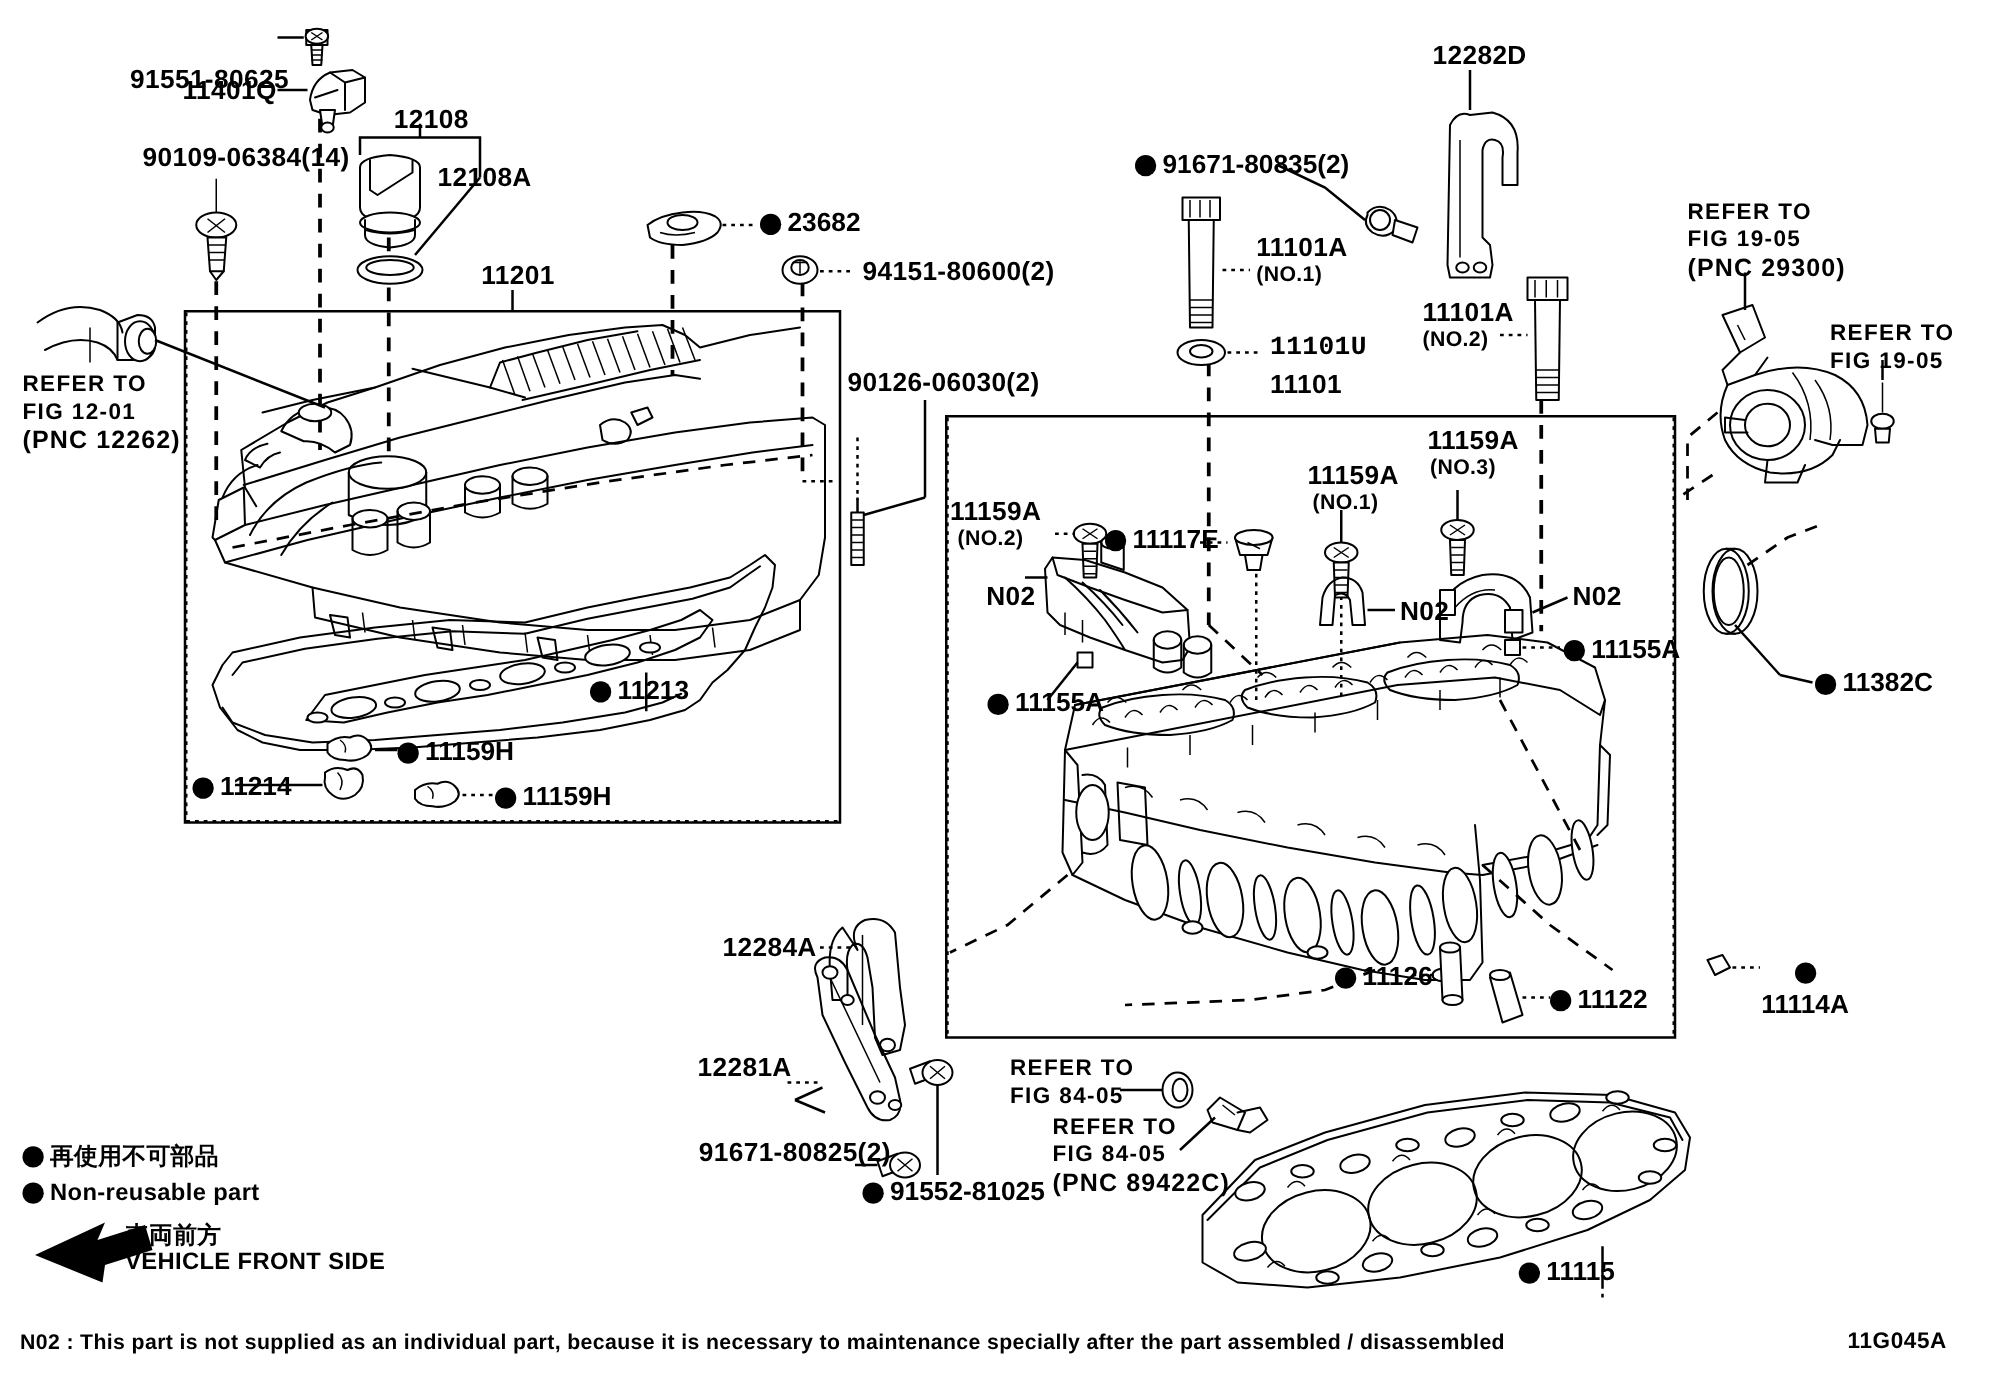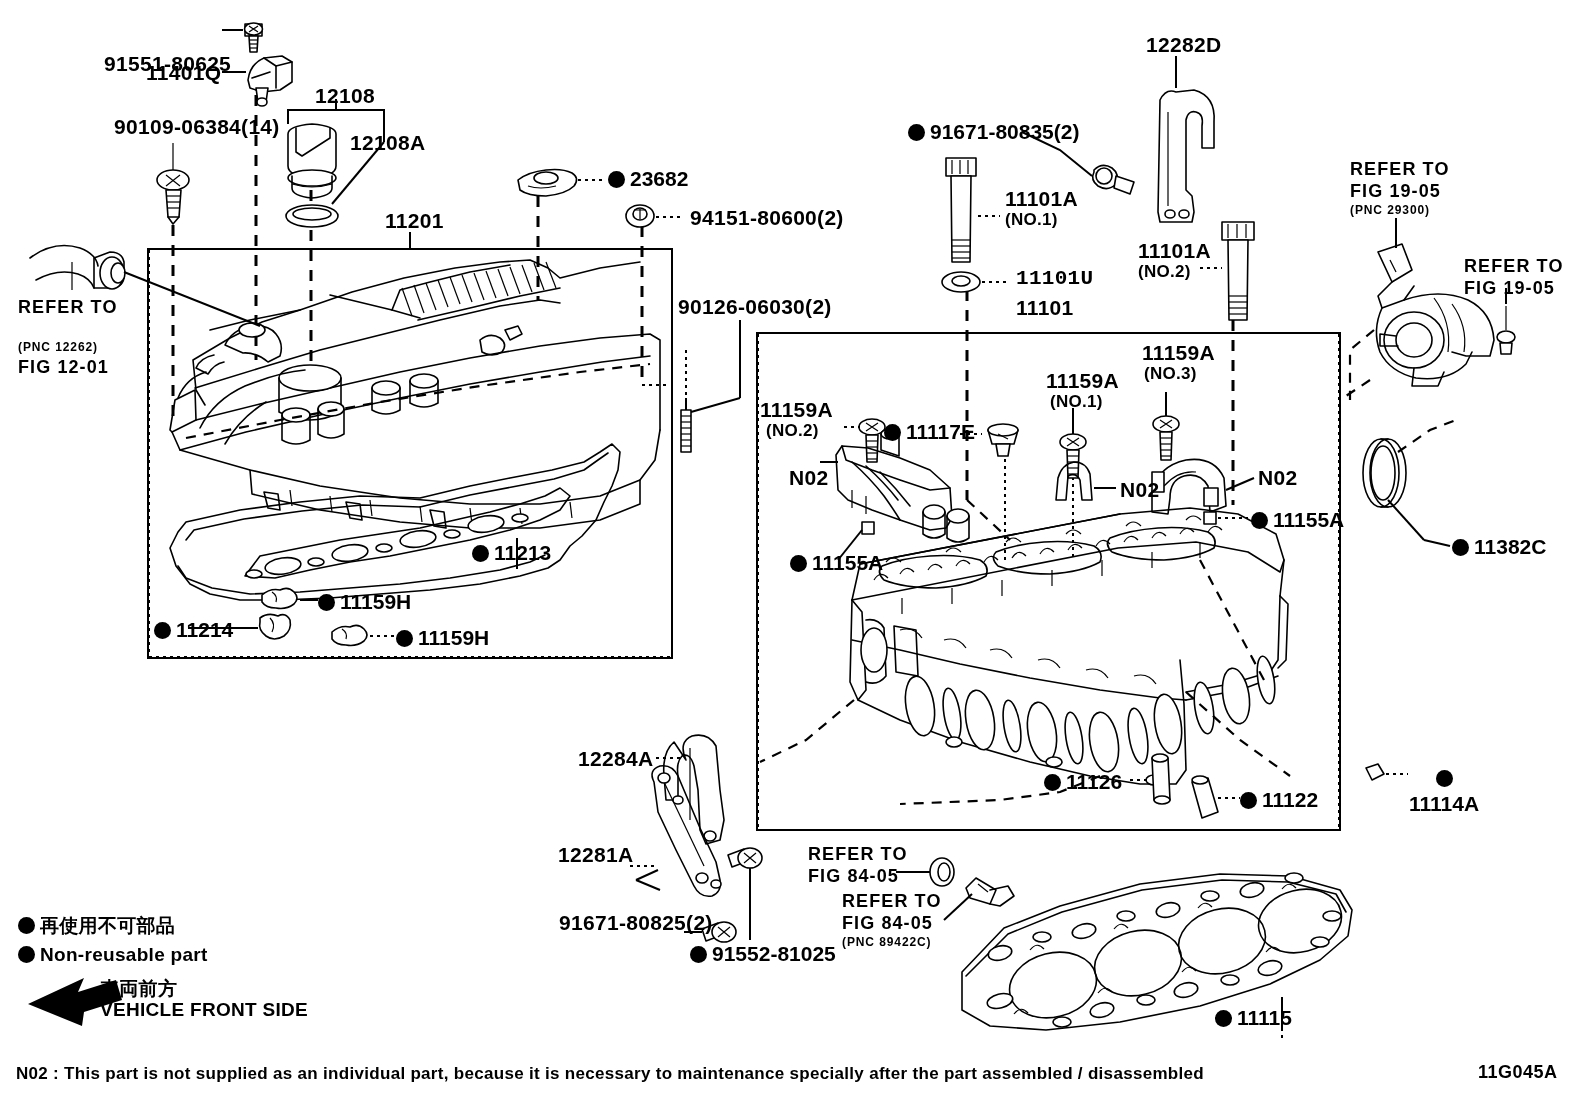--- a/index.html
+++ b/index.html
@@ -16,21 +16,21 @@
     font-family:"Liberation Sans", sans-serif;
     font-weight:bold;
     color:#000;
     white-space:pre;
     letter-spacing:0.3px;
     line-height:1.12;
   }
   .lbl.n{font-size:21px;}
   .lbl.sm{font-size:17px;}
   .lbl.refer{font-size:18px;letter-spacing:1.1px;line-height:1.3;}
-  .lbl.pnc{font-size:12px;letter-spacing:0.9px;}
+  .lbl.pnc{font-size:20px;letter-spacing:0.9px;}
   .lbl.jp{font-family:"DejaVu Sans", sans-serif;font-size:19px;font-weight:bold;}
   .lbl.legend{font-size:19px;}
   .lbl.note{font-size:17px;font-weight:bold;}
   .lbl.code{font-size:18px;font-weight:bold;letter-spacing:0.5px;}
   .row{position:absolute;display:flex;align-items:center;gap:5px;}
   .row .txt{font-weight:bold;font-size:21px;white-space:pre;}
   .bullet{width:17px;height:17px;border-radius:50%;background:#000;flex:0 0 auto;}
 </style>
 </head>
 <body>
@@ -661,21 +661,21 @@
 
   <div class="row" style="left:608px;top:167px;">
     <span class="bullet"></span>
     <span class="txt">23682</span>
   </div>
 
   <div class="lbl n" style="left:690px;top:206px;">94151-80600(2)</div>
   <div class="lbl n" style="left:678px;top:295px;">90126-06030(2)</div>
 
   <div class="lbl refer" style="left:18px;top:296px;">REFER TO</div>
-  <div class="lbl refer" style="left:18px;top:318px;margin-top:38px;">FIG 12-01</div>
+  <div class="lbl refer" style="left:18px;top:318px;">FIG 12-01</div>
   <div class="lbl pnc" style="left:18px;top:341px;">(PNC 12262)</div>
 
   <div class="row" style="left:472px;top:541px;">
     <span class="bullet"></span>
     <span class="txt">11213</span>
   </div>
   <div class="row" style="left:318px;top:590px;">
     <span class="bullet"></span>
     <span class="txt">11159H</span>
   </div>
@@ -734,21 +734,21 @@
   <div class="row" style="left:1251px;top:508px;">
     <span class="bullet"></span>
     <span class="txt">11155A</span>
   </div>
 
   <div class="row" style="left:1452px;top:535px;">
     <span class="bullet"></span>
     <span class="txt">11382C</span>
   </div>
 
-  <div class="row" style="left:1044px;top:770px;">
+  <div class="row" style="left:1068px;top:770px;">
     <span class="bullet"></span>
     <span class="txt">11126</span>
   </div>
   <div class="row" style="left:1240px;top:788px;">
     <span class="bullet"></span>
     <span class="txt">11122</span>
   </div>
   <div class="row" style="left:1409px;top:770px;flex-direction:column;">
     <span class="bullet"></span>
     <span class="txt">11114A</span>

